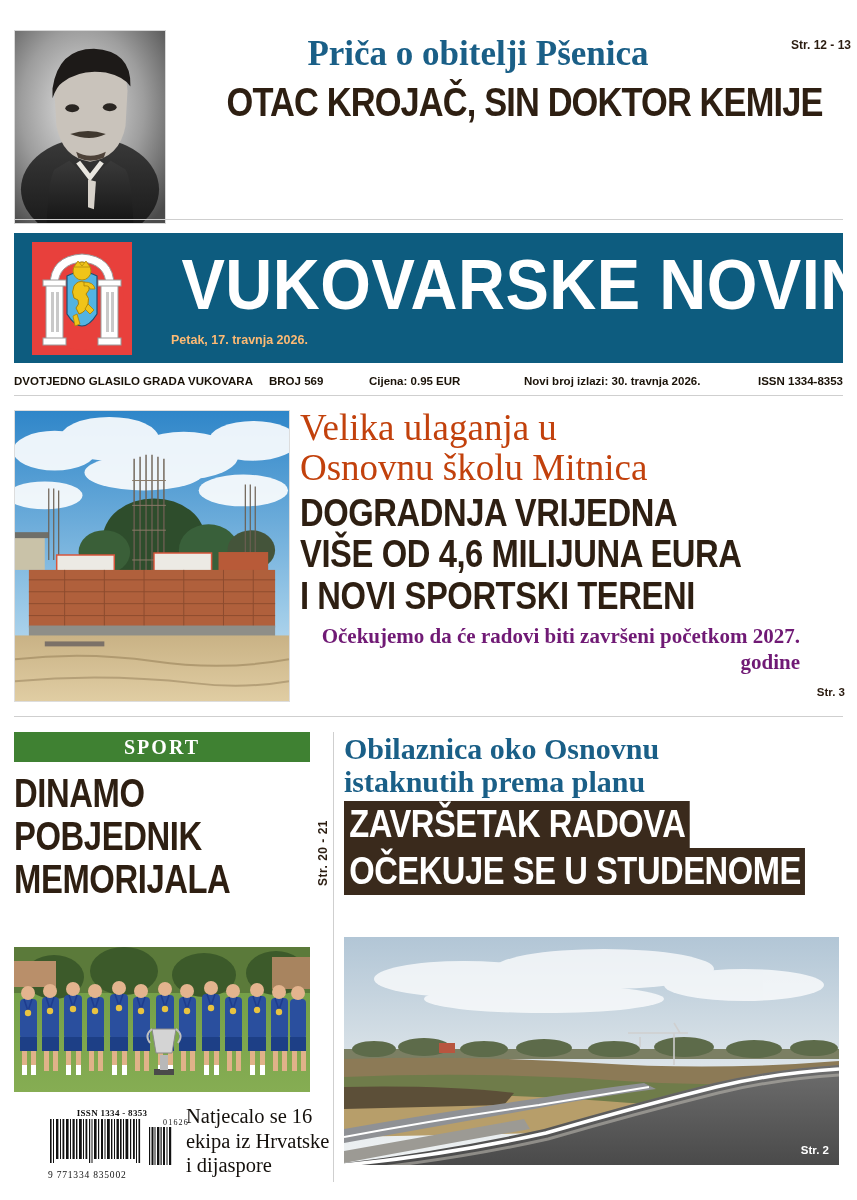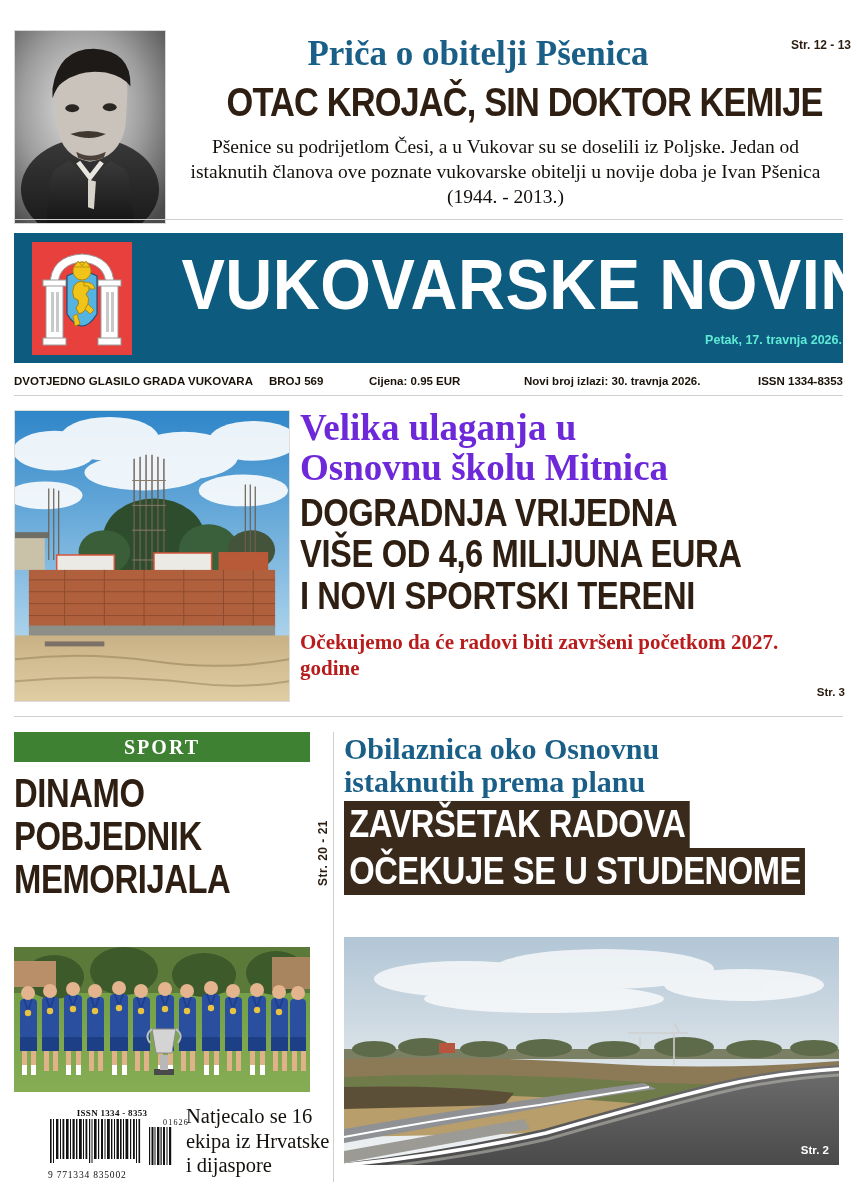--- a/index.html
+++ b/index.html
@@ -86,24 +86,24 @@
     font-family: "Liberation Sans Narrow","Liberation Sans", sans-serif;
     font-weight: 800;
     font-size: 70px;
     line-height: 0.98;
     color: #ffffff;
     letter-spacing: 0.5px;
     transform: scaleX(0.93);
     white-space: nowrap;
   }
   .masthead-date {
-    position: absolute; left: 148px; top: 100px; width: 680px;
-    text-align: right;
-    font-family: "Liberation Sans Narrow","Liberation Sans", sans-serif;
-    font-weight: 800; font-size: 12.5px; color: #5eead4;
+    position: absolute; left: 157px; top: 100px; width: 680px;
+    text-align: left;
+    font-family: "Liberation Sans Narrow","Liberation Sans", sans-serif;
+    font-weight: 800; font-size: 12.5px; color: #fdba74;
   }
 
   
   .infobar {
     position: absolute; left: 14px; top: 370px; width: 829px; height: 22px;
     display: flex; align-items: center;
   }
   .infobar .cell {
     font-family: "Liberation Sans Narrow","Liberation Sans", sans-serif;
     font-weight: 800; font-size: 11.5px; color: #1a1208;
@@ -121,35 +121,35 @@
   
   .lead { position: absolute; left: 0; top: 402px; width: 857px; height: 312px; }
   .lead-photo {
     position: absolute; left: 14px; top: 8px; width: 276px; height: 292px;
     border: 1px solid #ddd; overflow: hidden; background: #bcd9ef;
   }
   .lead-photo svg { display: block; width: 100%; height: 100%; }
   .lead-body { position: absolute; left: 300px; top: 6px; width: 545px; }
   .lead-kicker {
     font-family: "Liberation Serif", serif;
-    font-weight: 700; font-size: 37px; line-height: 1.08;
-    color: #6d28d9;
+    font-weight: 400; font-size: 37px; line-height: 1.08;
+    color: #c2410c;
   }
   .lead-main { margin-top: 4px; }
   .lead-main div {
     font-family: "Liberation Sans Narrow","Liberation Sans", sans-serif;
     font-weight: 800; font-size: 39px; line-height: 1.06;
     color: #2e1f12; white-space: nowrap;
     transform: scaleX(0.84); transform-origin: left center;
     letter-spacing: -0.5px;
   }
   .lead-sub {
-    margin-top: 14px; width: 500px; text-align: left;
+    margin-top: 8px; width: 500px; text-align: right;
     font-family: "Liberation Serif", serif; font-weight: 700;
-    font-size: 21px; line-height: 1.22; color: #b91c1c;
+    font-size: 21px; line-height: 1.22; color: #701a75;
   }
   .lead-str {
     position: absolute; right: 12px; bottom: 16px;
     font-family: "Liberation Sans Narrow","Liberation Sans", sans-serif;
     font-weight: 800; font-size: 11.5px; color: #2b1c10;
   }
   .rule-under-lead {
     position: absolute; left: 14px; top: 716px; width: 829px; height: 1px; background: #cfcfcf;
   }
 
@@ -272,21 +272,20 @@
         <path d="M62 134 L76 152 L90 134 L86 131 L76 144 L66 131 Z" fill="#e9e6e0"></path>
         <path d="M74 150 L82 152 L80 180 L74 178 Z" fill="#d7d2ca"></path>
       </svg>
     </div>
 
     <div class="teaser-body">
       <div class="teaser-kicker">Priča o obitelji Pšenica</div>
       <div class="teaser-main">
         <span>OTAC KROJAČ, SIN DOKTOR KEMIJE</span>
       </div>
-      <div class="teaser-lede">Pšenice su podrijetlom Česi, a u Vukovar su se doselili iz Poljske. Jedan od istaknutih članova ove poznate vukovarske obitelji u novije doba je Ivan Pšenica (1944. - 2013.)</div>
     </div>
 
     <div class="teaser-str">Str. 12 - 13</div>
   </div>
   <div class="rule-under-teaser"></div>
 
   <div class="masthead">
     <div class="crest">
       <svg viewBox="0 0 100 113" preserveAspectRatio="none">
         <rect width="100" height="113" fill="#e8403c"></rect>

